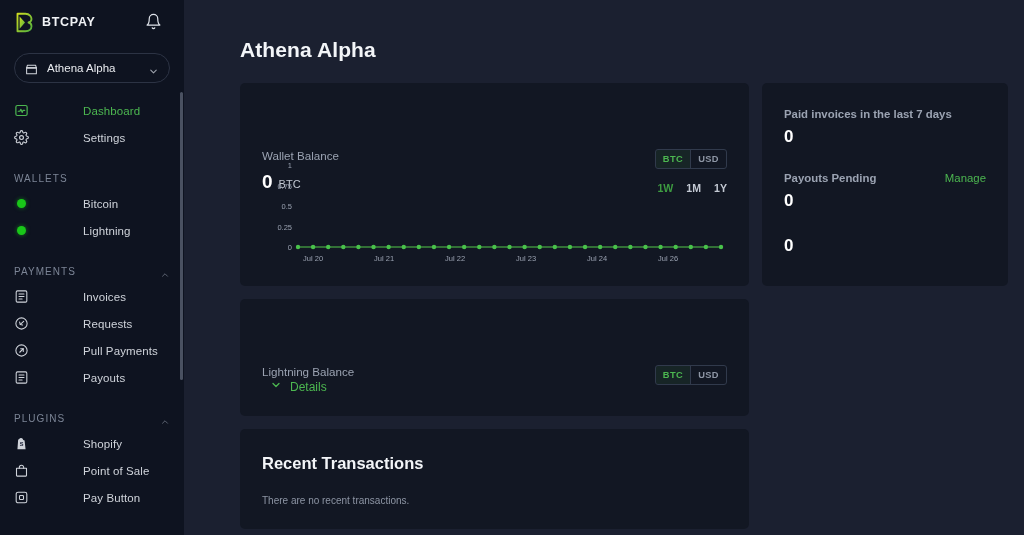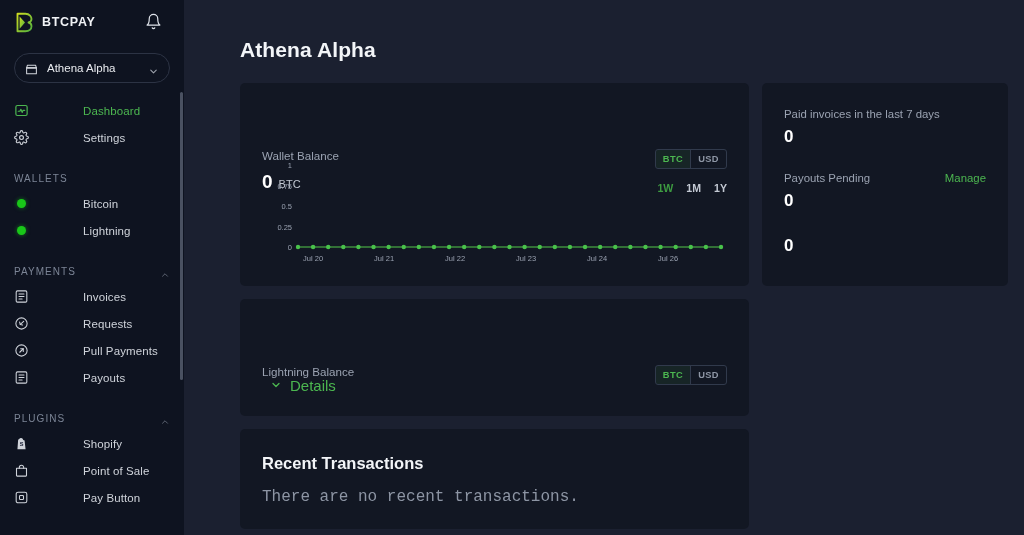--- a/index.html
+++ b/index.html
@@ -111,35 +111,35 @@
   .chart-wrap { position:absolute; left:22px; right:22px; top:76px; height:110px; }
   .chart-svg { width:100%; height:110px; display:block; }
 
   
   .lb-card { height:117px; margin-top:13px; padding:22px 22px 0 22px; position:relative; }
   .lb-details {
     position:absolute; left:22px; bottom:22px;
     display:flex; align-items:center; cursor:pointer;
   }
   .lb-details svg { width:12px; height:12px; }
-  .lb-details span { font-size:15px; color:#4cb750; margin-left:8px; }
+  .lb-details span { font-size:12px; color:#4cb750; margin-left:8px; }
 
   
   .stats-card { height:203px; padding:25px 22px 0 22px; }
   .stat { margin-bottom:25px; }
   .stat:last-child { margin-bottom:0; }
   .stat-head { display:flex; justify-content:space-between; align-items:center; }
-  .stat-label { font-size:11.4px; color:#9ba3b2; }
+  .stat-label { font-size:11.4px; color:#9ba3b2;font-weight:bold; }
   .stat-link { font-size:11.4px; color:#4cb750; cursor:pointer; }
   .stat-value { font-size:17px; font-weight:700; color:#fff; margin-top:7px; }
 
   
   .rt-card { margin-top:13px; padding:25px 22px 22px 22px; min-height:100px; }
   .rt-title { font-size:16.5px; font-weight:700; color:#f3f5f8; }
-  .rt-empty { font-size:16px; color:#8d95a4; margin-top:15px;font-family:Liberation Mono, monospace; }
+  .rt-empty { font-size:10px; color:#8d95a4; margin-top:22px; }
 </style>
 </head>
 <body>
 
 <div class="app">
 
   <aside class="sidebar">
     <div class="sidebar-scroll">
 
       <div class="brand">

